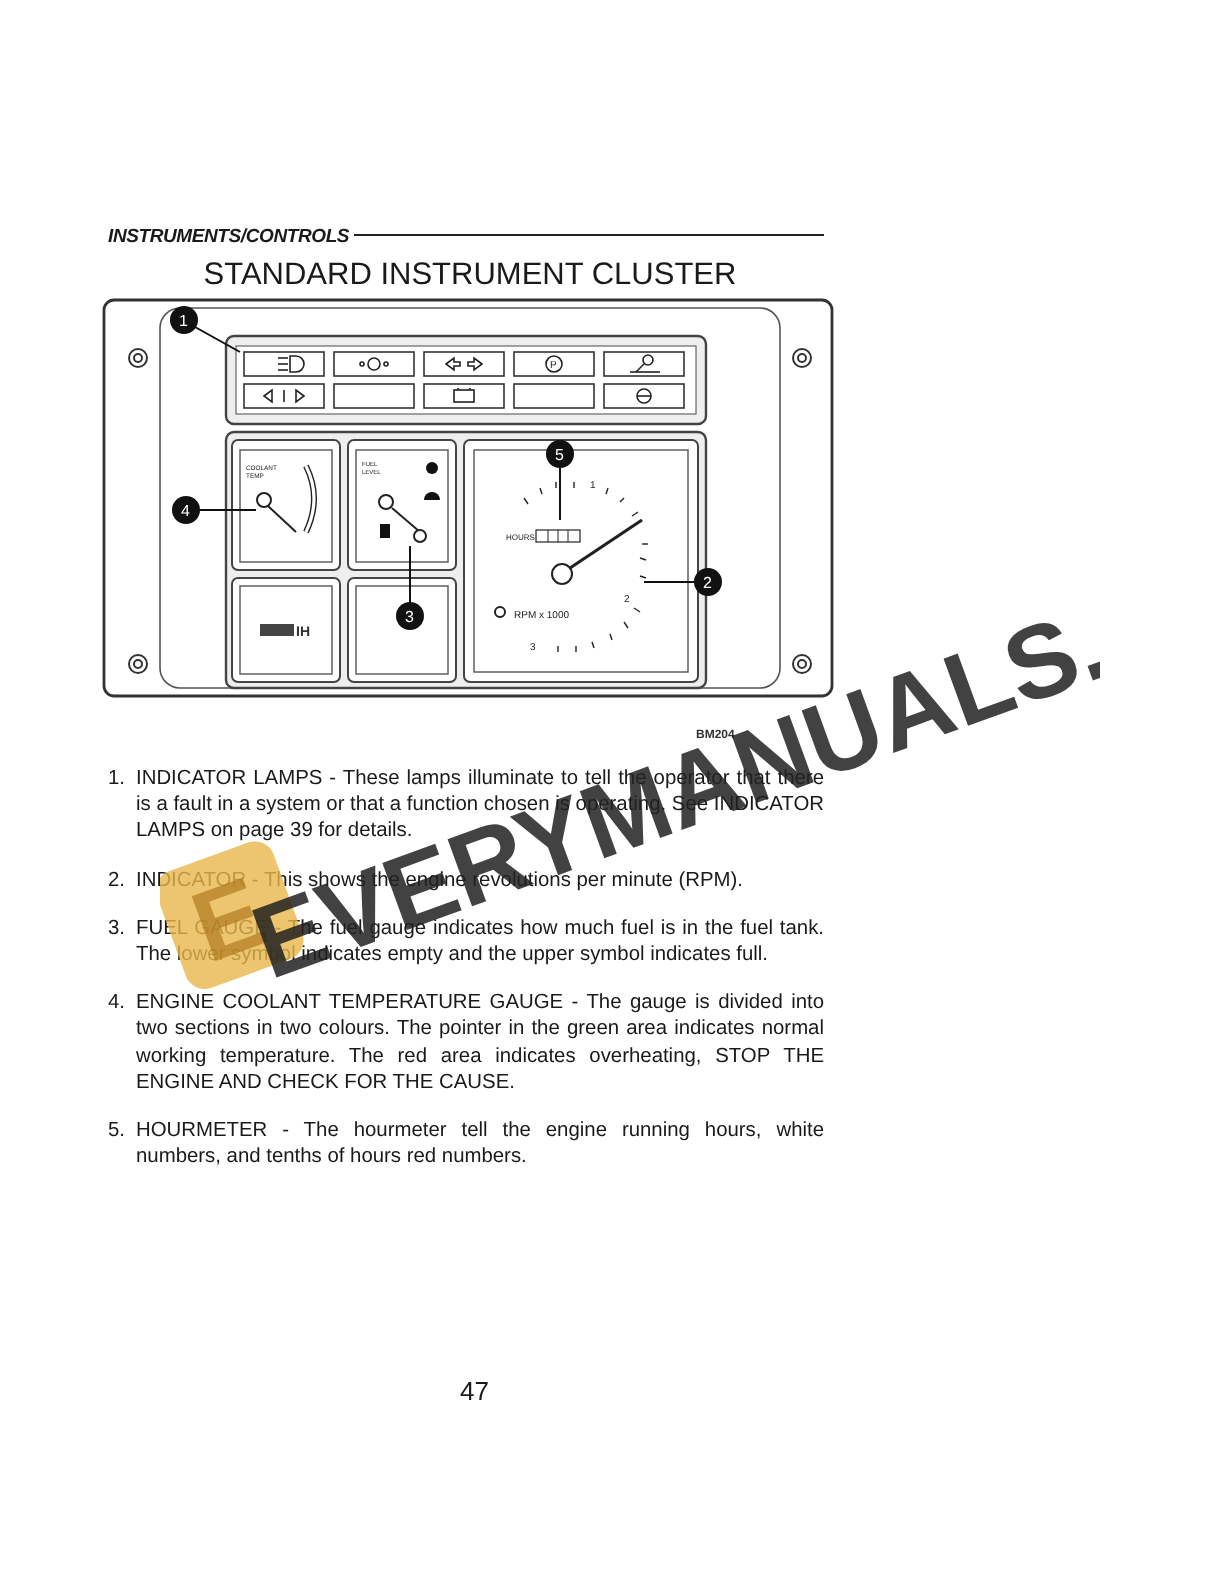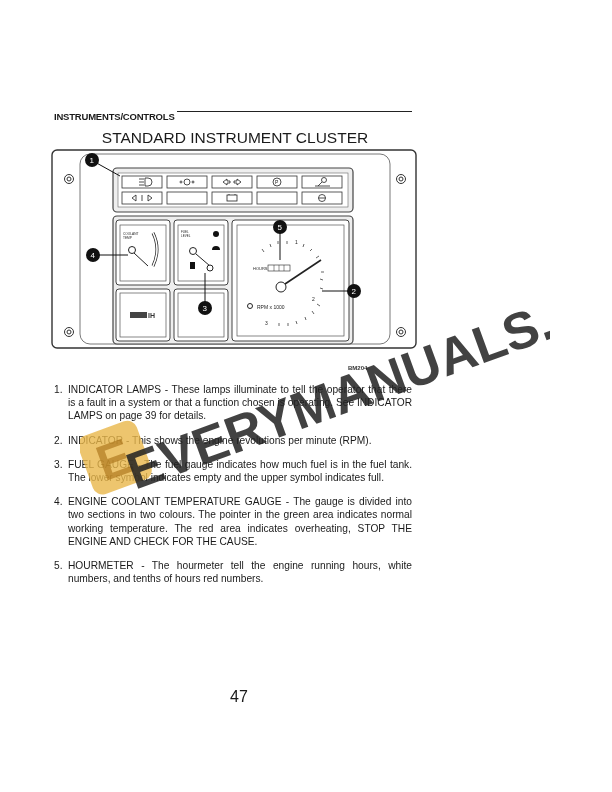--- a/index.html
+++ b/index.html
@@ -1,30 +1,30 @@
 <!DOCTYPE html>
 <html><head>
 <meta charset="utf-8">
 <style>
   html, body { margin: 0; padding: 0; background: #ffffff; }
   body { width: 612px; height: 792px; position: relative; overflow: hidden;
          font-family: "Liberation Sans", sans-serif; color: #1a1a1a; }
   .section-header { position: absolute; left: 54px; top: 111px; width: 358px; height: 14px;
-         display: flex; align-items: flex-start; }
+         display: flex; align-items: center; font-style: italic; }
   .section-header span { font-size: 9.5px; font-weight: bold; letter-spacing: -0.2px; white-space: nowrap; }
   .section-header .rule { flex: 1; border-bottom: 1px solid #222; margin-left: 2px; margin-bottom: 2px; }
   .page-title { position: absolute; left: 0; width: 470px; top: 129px; text-align: center;
          font-size: 15.5px; letter-spacing: 0px; }
   .figure { position: absolute; left: 50px; top: 148px; width: 380px; height: 225px; }
   .fig-label { position: absolute; left: 348px; top: 365px; font-size: 6px; font-weight: bold; color: #333; }
   .items { position: absolute; left: 54px; top: 383px; width: 358px; font-size: 10.2px; line-height: 13.2px; }
   .item { display: flex; margin-bottom: 11px; }
   .item .num { width: 14px; flex-shrink: 0; }
   .item .body { text-align: justify; flex: 1; }
-  .page-number { position: absolute; left: 230px; top: 688px; font-size: 16px; }
+  .page-number { position: absolute; left: 230px; top: 688px; font-size: 13px; }
   .watermark { position: absolute; left: 80px; top: 300px; pointer-events: none; }
 </style>
 </head>
 <body>
 
 <div class="section-header">
   <span>INSTRUMENTS/CONTROLS</span>
   <div class="rule"></div>
 </div>
 

